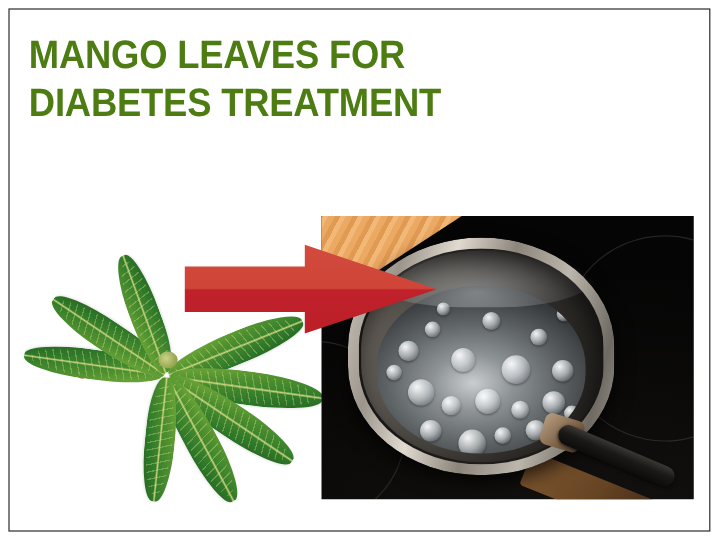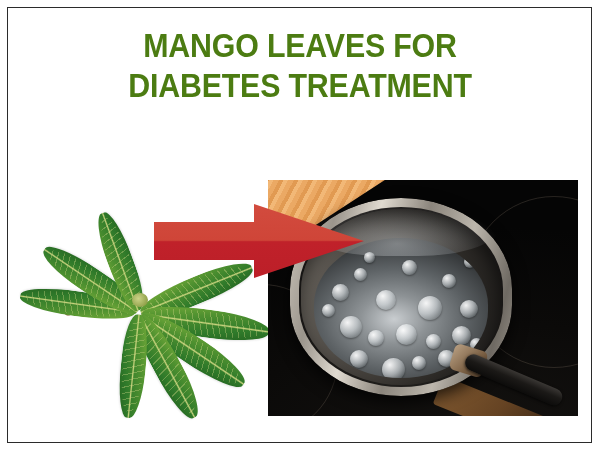--- a/index.html
+++ b/index.html
@@ -31,21 +31,20 @@
     box-sizing: border-box;
     pointer-events: none;
   }
 
   
   #title-block {
     position: absolute;
     left: 0;
     top: 26px;
     width: 600px;
-    text-align: center;
   }
   .title-line {
     display: block;
     color: #4c7c12;
     font-family: "Liberation Sans", sans-serif;
     font-weight: bold;
     font-size: 33px;
     line-height: 40px;
     letter-spacing: -0.2px;
     transform: scaleX(0.92);

